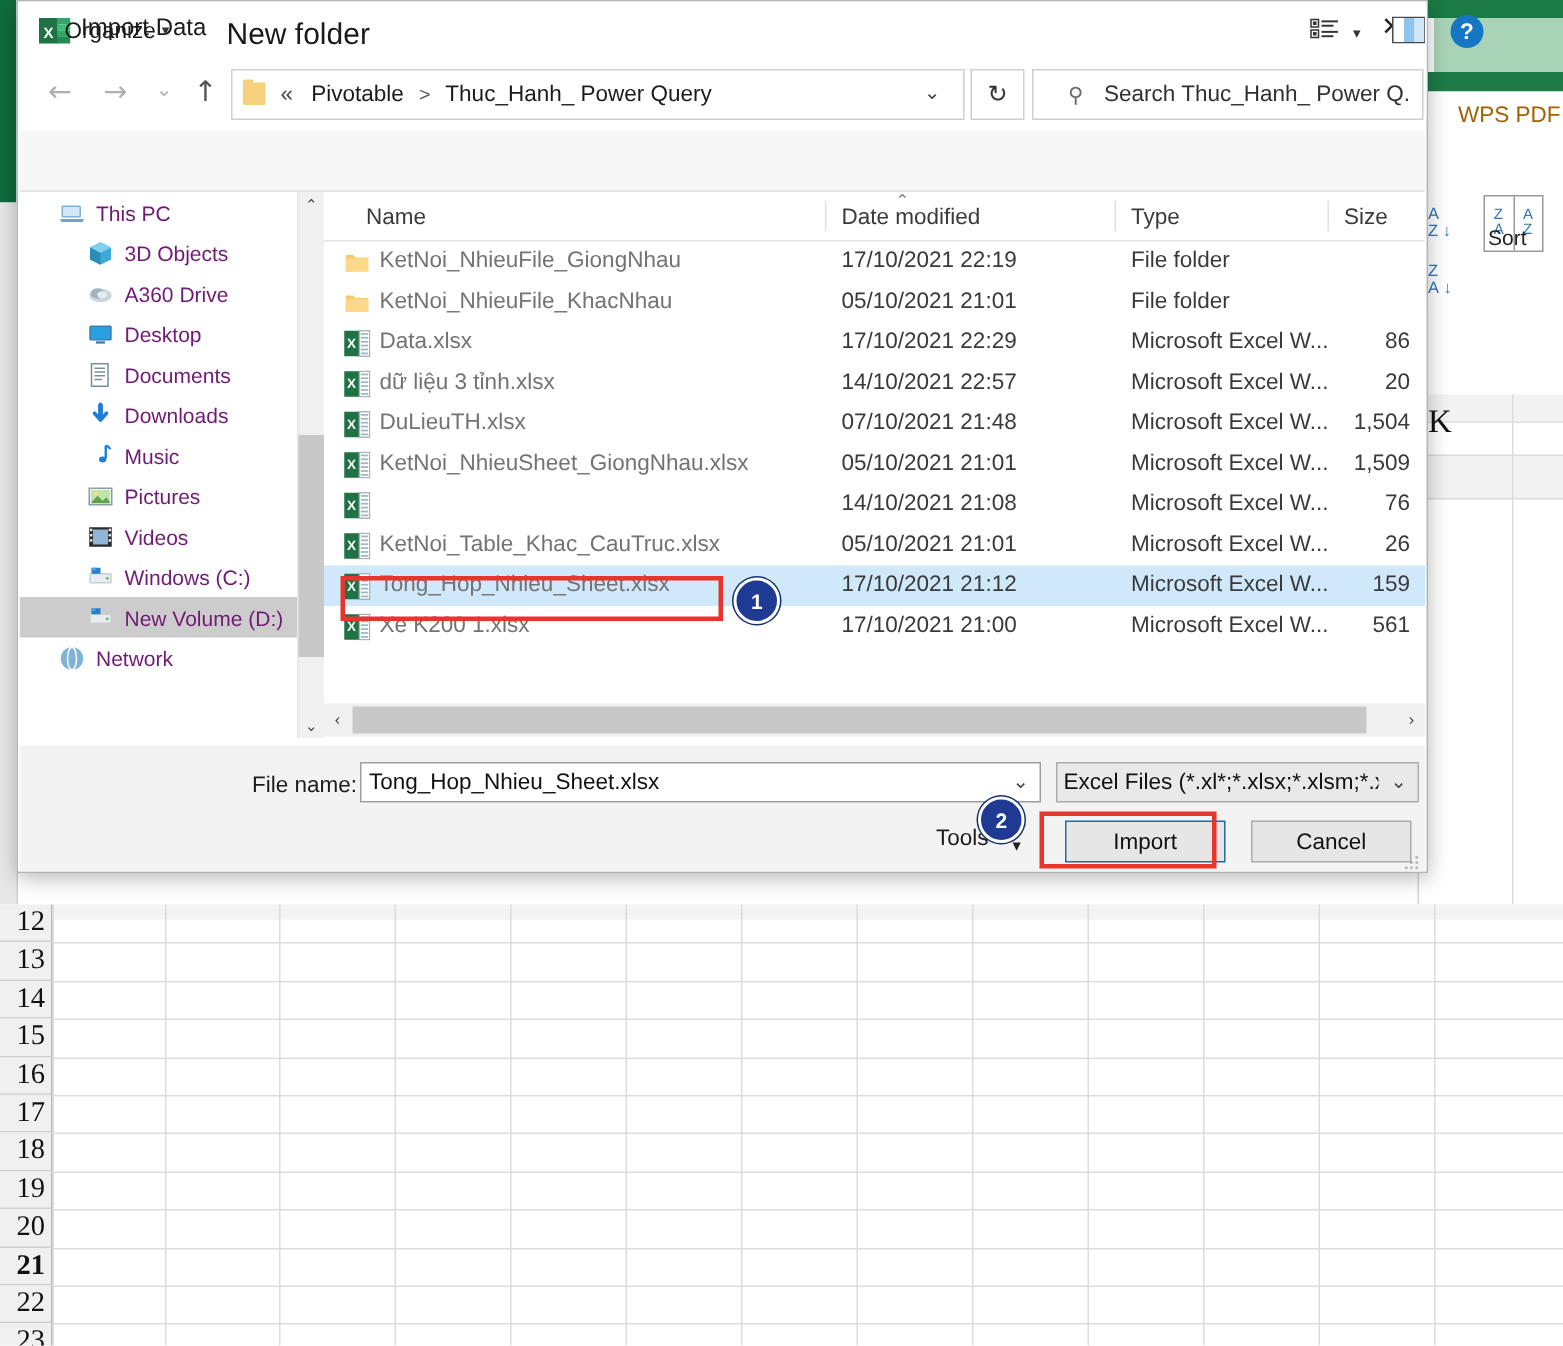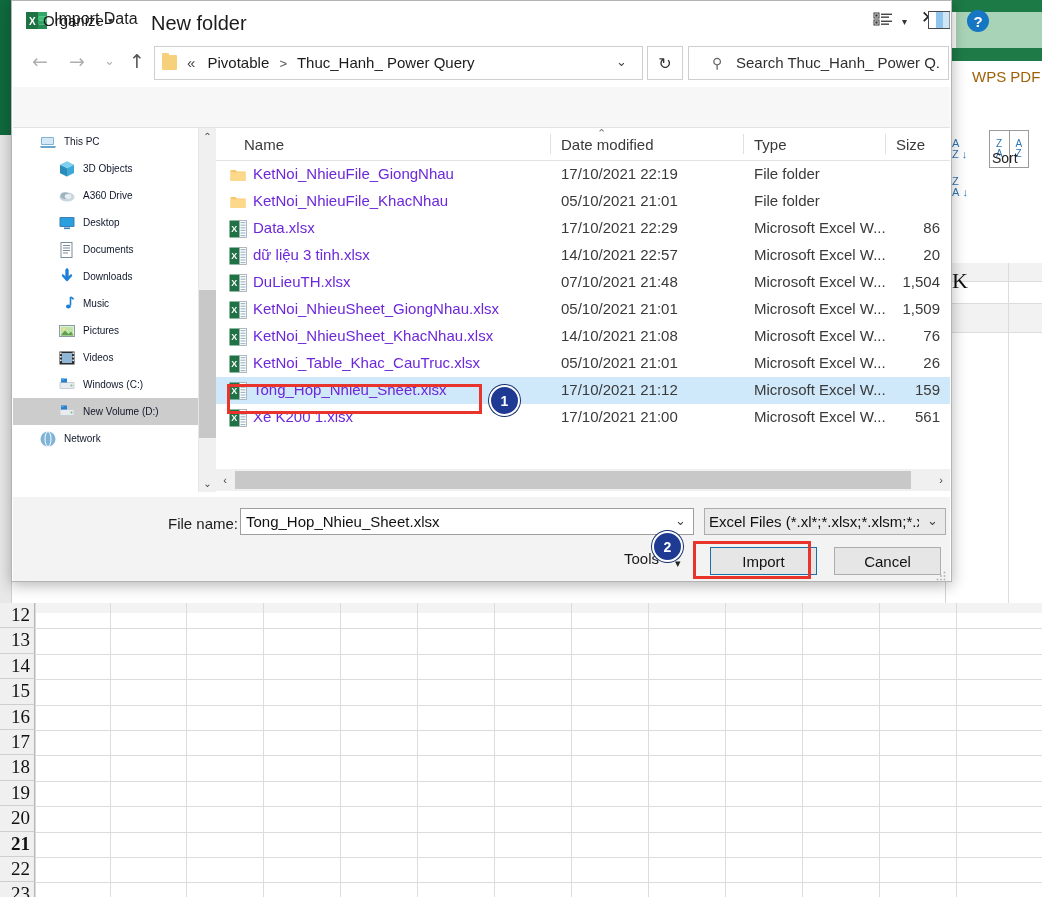--- a/index.html
+++ b/index.html
@@ -85,41 +85,41 @@
   .cmd-caret{font-size:10px;color:#333;margin-left:4px;vertical-align:2px;}
   .cmd-newfolder{position:absolute;left:139px;top:11px;font-size:20px;color:#1b1b1b;}
   .cmd-view{position:absolute;left:860px;top:9px;width:22px;height:22px;}
   .cmd-view-caret{position:absolute;left:890px;top:15px;font-size:10px;color:#333;}
   .cmd-pane{position:absolute;left:916px;top:10px;width:22px;height:18px;}
   .cmd-help{position:absolute;left:955px;top:9px;width:22px;height:22px;border-radius:50%;background:#1577c4;
      color:#fff;font-size:15px;font-weight:bold;display:flex;align-items:center;justify-content:center;}
 
   
   .navpane{position:absolute;left:1px;top:127px;width:189px;height:364px;background:#ffffff;overflow:hidden;}
-  .nav-item{position:relative;height:27px;display:flex;align-items:center;font-size:10px;color:#0f172a;white-space:nowrap;}
+  .nav-item{position:relative;height:27px;display:flex;align-items:center;font-size:14px;color:#701a75;white-space:nowrap;}
   .nav-item .ni-ico{width:18px;height:18px;margin-right:7px;flex:0 0 auto;position:relative;}
   .nav-item.lvl0{padding-left:26px;}
   .nav-item.lvl1{padding-left:45px;text-align:center;}
   .nav-item.selected{background:#cccccc;}
 
   .navpane-scroll{position:absolute;left:186px;top:127px;width:17px;height:364px;background:#f0f0f0;border-left:1px solid #e6e6e6;}
   .nps-up,.nps-dn{position:absolute;left:0;width:17px;height:17px;display:flex;align-items:center;justify-content:center;font-size:10px;color:#444;}
   .nps-up{top:0;} .nps-dn{bottom:0;}
   .nps-thumb{position:absolute;left:0;width:17px;background:#c8c8c8;}
 
   
   .filelist{position:absolute;left:204px;top:127px;width:734px;height:340px;background:#ffffff;}
   .fl-head{position:relative;height:32px;border-bottom:1px solid #e3e3e3;background:#ffffff;}
   .fl-head .col{position:absolute;top:8px;font-size:15px;color:#3a3a3a;}
   .fl-head .colsep{position:absolute;top:6px;width:1px;height:20px;background:#e0e0e0;}
   .fl-sortmark{position:absolute;left:381px;top:-1px;font-size:11px;color:#777;}
 
   .fl-row{position:relative;height:27px;}
   .fl-row.selected{background:#cfe8fa;}
-  .fl-cell{position:absolute;top:4px;font-size:15px;color:#6d28d9;white-space:nowrap;}
+  .fl-cell{position:absolute;top:4px;font-size:15px;color:#737373;white-space:nowrap;}
   .fl-name{left:37px;}
   .fl-date{left:345px;color:#3a3a3a;}
   .fl-type{left:538px;color:#3a3a3a;}
   .fl-size{left:662px;width:62px;text-align:right;color:#3a3a3a;}
   .fl-ico{position:absolute;left:13px;top:5px;width:17px;height:17px;}
 
   .fl-hscroll{position:absolute;left:204px;top:468px;width:734px;height:22px;background:#f0f0f0;}
   .hs-l,.hs-r{position:absolute;top:0;width:18px;height:22px;display:flex;align-items:center;justify-content:center;font-size:11px;color:#444;}
   .hs-l{left:0;} .hs-r{right:0;}
   .hs-thumb{position:absolute;left:19px;top:2px;width:676px;height:18px;background:#c8c8c8;}
@@ -515,21 +515,20 @@
               <rect x="0.5" y="0.5" width="10" height="17" fill="#1f7244"></rect>
               <text x="5.3" y="11.8" font-size="9" font-family="Liberation Sans, sans-serif" font-weight="bold" fill="#fff" text-anchor="middle">X</text>
               <rect x="10.5" y="0.5" width="7" height="17" fill="#ffffff" stroke="#9aa6ad" stroke-width="0.8"></rect>
               <rect x="11.5" y="2" width="5" height="1.2" fill="#9fb9c9"></rect>
               <rect x="11.5" y="4.6" width="5" height="1.2" fill="#9fb9c9"></rect>
               <rect x="11.5" y="7.2" width="5" height="1.2" fill="#9fb9c9"></rect>
               <rect x="11.5" y="9.8" width="5" height="1.2" fill="#9fb9c9"></rect>
               <rect x="11.5" y="12.4" width="5" height="1.2" fill="#9fb9c9"></rect>
               <rect x="11.5" y="15" width="5" height="1.2" fill="#9fb9c9"></rect>
             </svg></span>
-          <span class="fl-cell fl-name">KetNoi_NhieuSheet_KhacNhau.xlsx</span>
           <span class="fl-cell fl-date">14/10/2021 21:08</span>
           <span class="fl-cell fl-type">Microsoft Excel W...</span>
           <span class="fl-cell fl-size">76</span>
         </div>
         <div class="fl-row">
           <span class="fl-ico"><svg width="18" height="18" viewBox="0 0 18 18">
               <rect x="0.5" y="0.5" width="10" height="17" fill="#1f7244"></rect>
               <text x="5.3" y="11.8" font-size="9" font-family="Liberation Sans, sans-serif" font-weight="bold" fill="#fff" text-anchor="middle">X</text>
               <rect x="10.5" y="0.5" width="7" height="17" fill="#ffffff" stroke="#9aa6ad" stroke-width="0.8"></rect>
               <rect x="11.5" y="2" width="5" height="1.2" fill="#9fb9c9"></rect>

